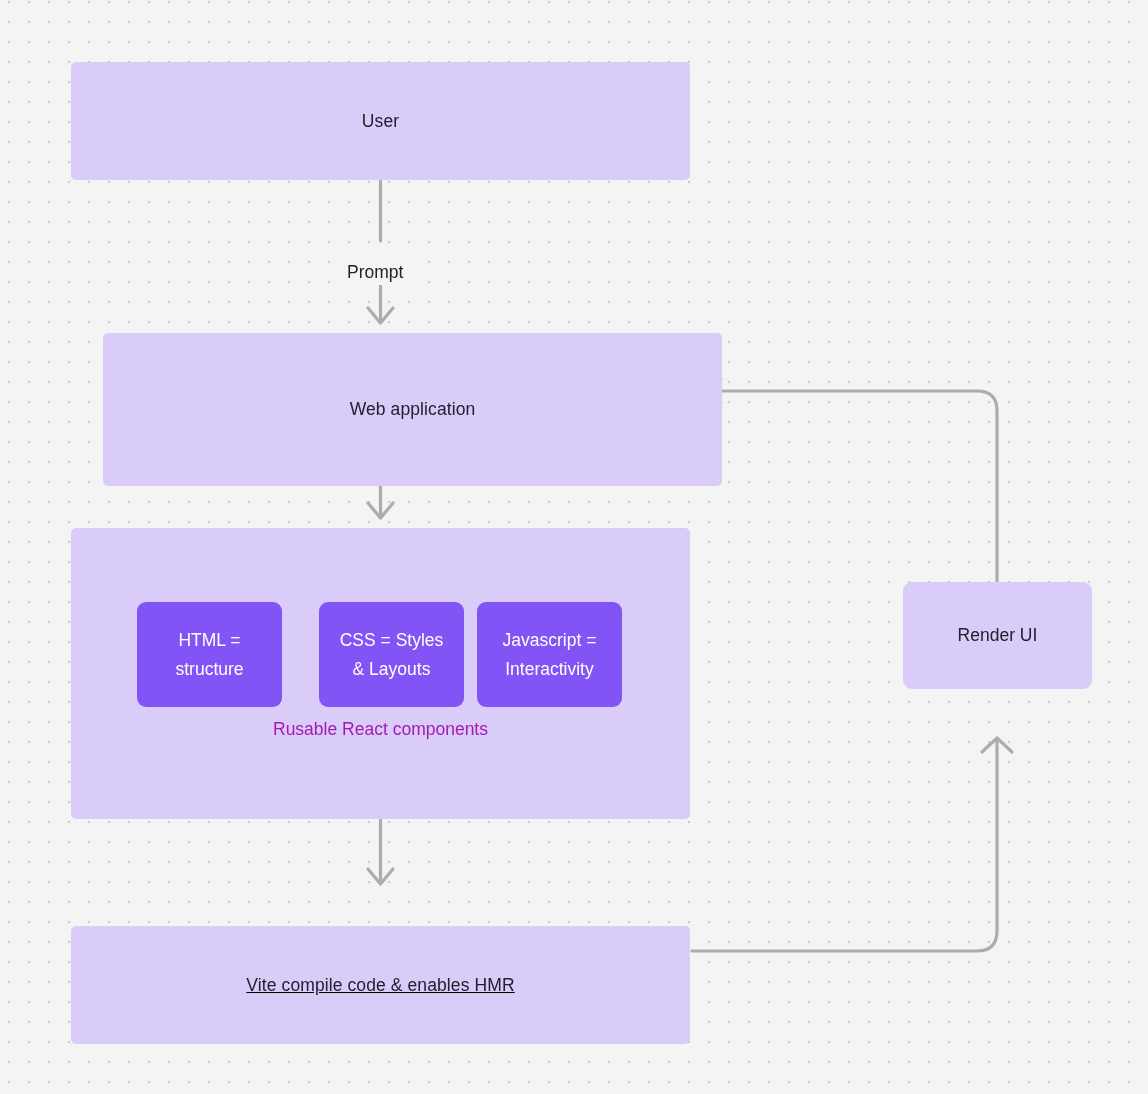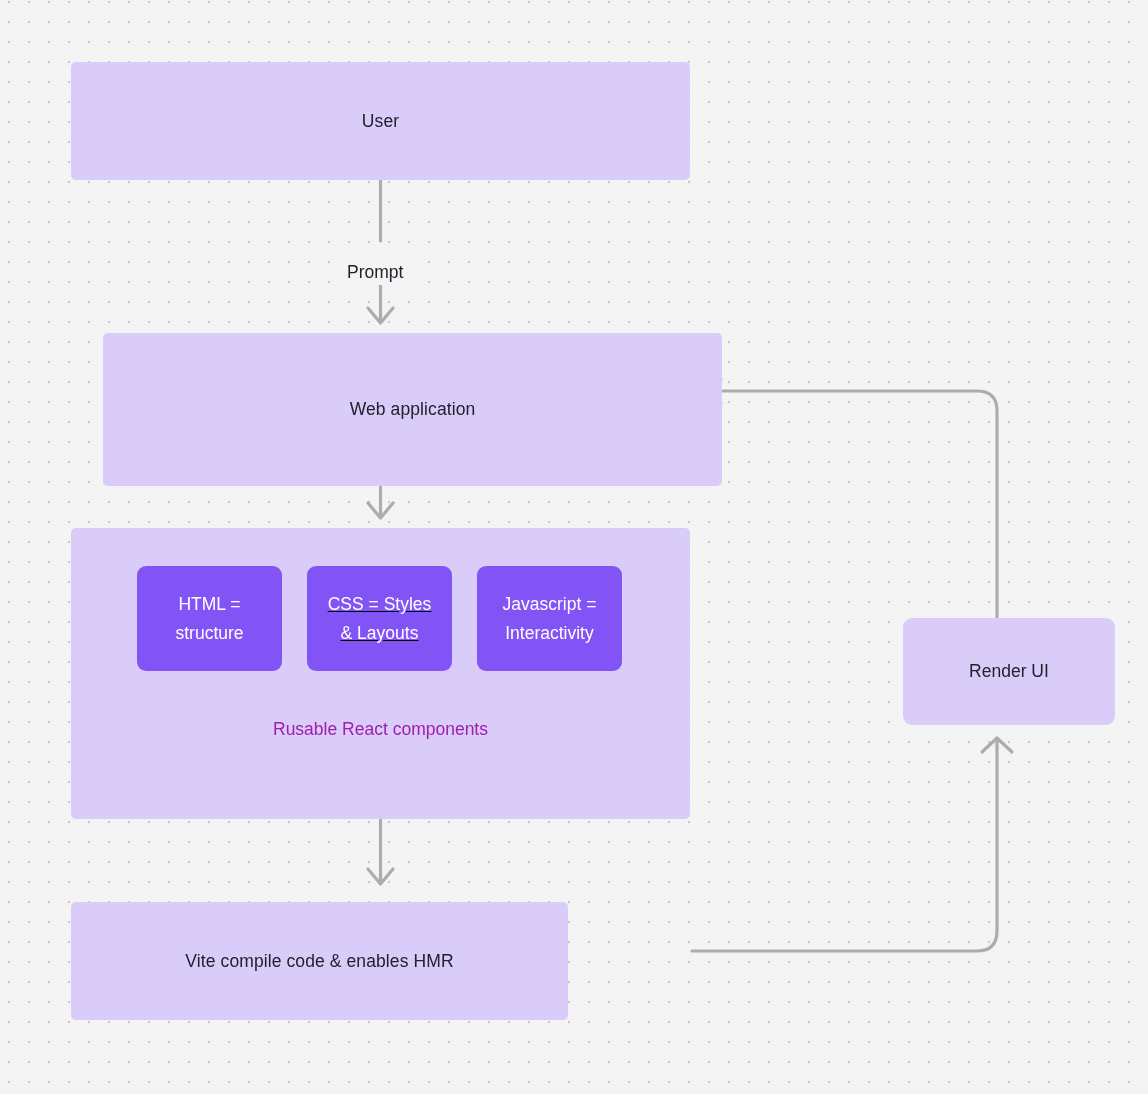--- a/index.html
+++ b/index.html
@@ -58,20 +58,21 @@
     display: block;
   }
   .chip {
     position: absolute;
     box-sizing: border-box;
     background: #8254f5;
     border-radius: 9px;
     display: flex;
     align-items: center;
     justify-content: center;
+    margin-top: 36px;
   }
   .chip-label {
     font-size: 17.5px;
     color: #ffffff;
     text-align: center;
     line-height: 1.62;
     white-space: pre-line;
   }
   .group-caption {
     position: absolute;
@@ -137,34 +138,34 @@
     <span class="node-label">Web application</span>
   </div>
 
   <div class="node node-outer" id="node-components" style="left:71px; top:528px; width:619px; height:291px;">
 
     <div class="chip" style="left:66px; top:38px; width:145px; height:105px;">
       <span class="chip-label">HTML =
 structure</span>
     </div>
 
-    <div class="chip" style="left:236px; top:38px; width:145px; height:105px;text-decoration:underline;">
+    <div class="chip" style="left:248px; top:38px; width:145px; height:105px;">
       <span class="chip-label">CSS = Styles
 &amp; Layouts</span>
     </div>
 
     <div class="chip" style="left:406px; top:38px; width:145px; height:105px;">
       <span class="chip-label">Javascript =
 Interactivity</span>
     </div>
 
     <div class="group-caption" style="top:191px;">Rusable React components</div>
   </div>
 
-  <div class="node node-outer" style="left:71px; top:902px; width:497px; height:118px;">
+  <div class="node node-outer" style="left:71px; top:926px; width:619px; height:118px;text-decoration:underline;">
     <span class="node-label">Vite compile code &amp; enables HMR</span>
   </div>
 
-  <div class="node node-render" style="left:903px; top:618px; width:212px; height:107px;">
+  <div class="node node-render" style="left:903px; top:582px; width:189px; height:107px;">
     <span class="node-label">Render UI</span>
   </div>
 
 </div>
 
 </body></html>

